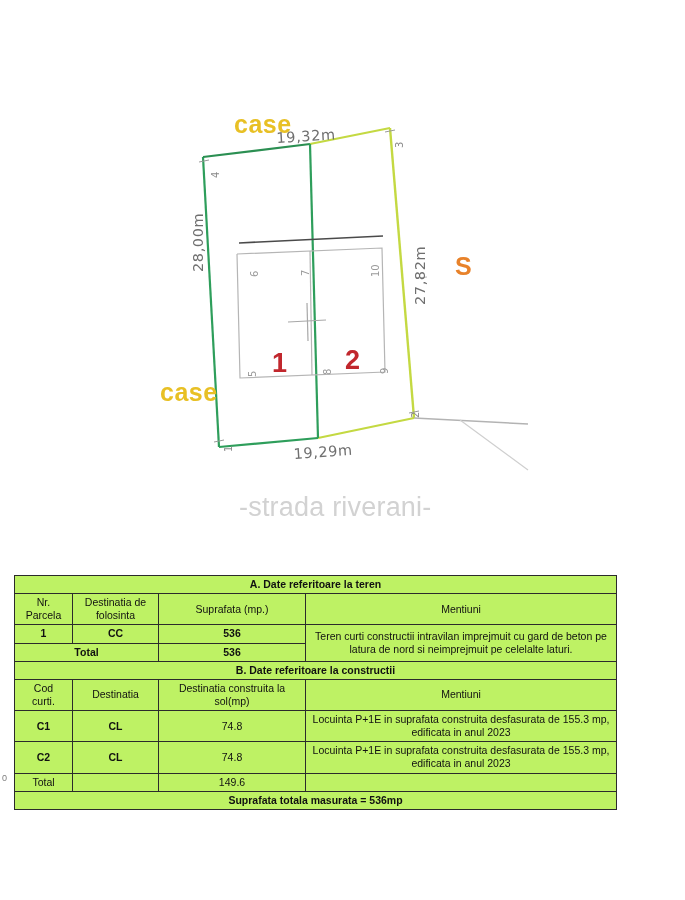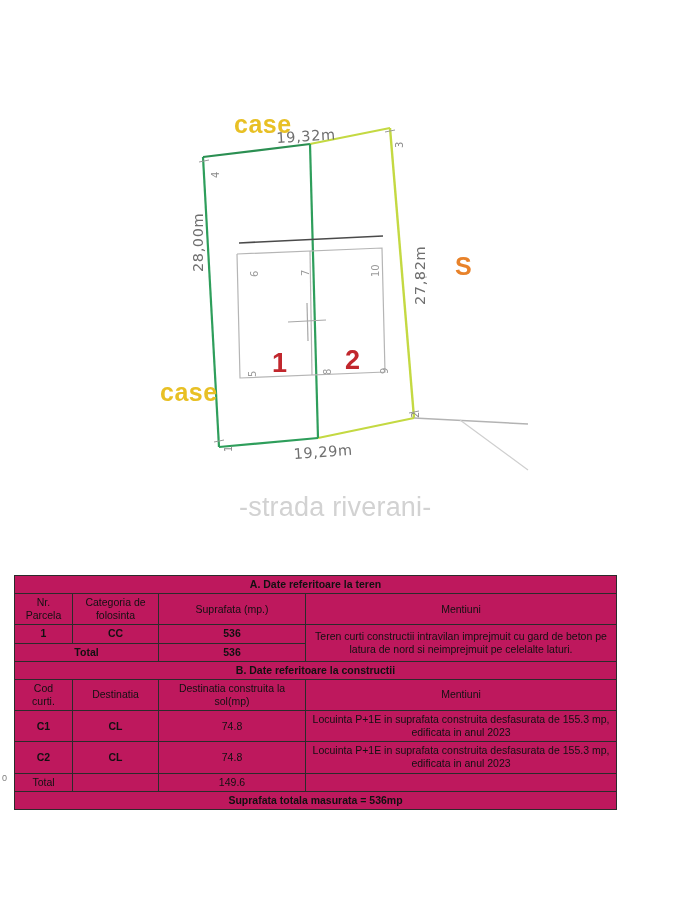--- a/index.html
+++ b/index.html
@@ -126,21 +126,21 @@
   #data-tables {
     position: absolute;
     left: 14px;
     top: 575px;
     width: 602px;
   }
   table.cad {
     border-collapse: collapse;
     width: 602px;
     table-layout: fixed;
-    background: #be185d;
+    background: #bef264;
   }
   table.cad td {
     border: 1px solid #2b2b2b;
     padding: 2px 4px;
     font-size: 10.5px;
     line-height: 1.25;
     vertical-align: middle;
     text-align: center;
     color: #111;
     font-family: "Liberation Sans", sans-serif;
@@ -258,21 +258,21 @@
 
       <tr>
         <td class="section-head" colspan="4">A. Date referitoare la teren</td>
       </tr>
       <tr>
         <td class="col-head">
           <span>Nr.</span><br>
           <span>Parcela</span>
         </td>
         <td class="col-head">
-          <span>Categoria de</span><br>
+          <span>Destinatia de</span><br>
           <span>folosinta</span>
         </td>
         <td class="col-head">Suprafata (mp.)</td>
         <td class="col-head">Mentiuni</td>
       </tr>
       <tr>
         <td class="b">1</td>
         <td class="b">CC</td>
         <td class="b">536</td>
         <td class="mentiuni" rowspan="2">Teren curti constructii intravilan imprejmuit cu gard de beton pe latura de nord si neimprejmuit pe celelalte laturi.</td>

